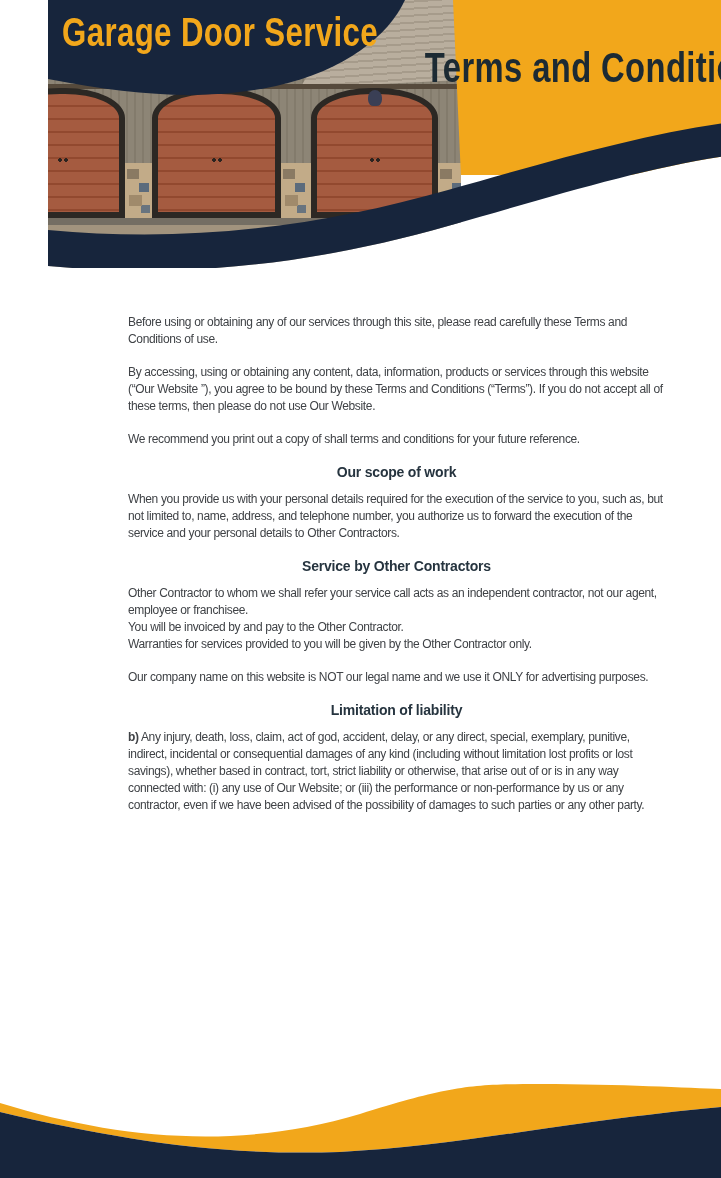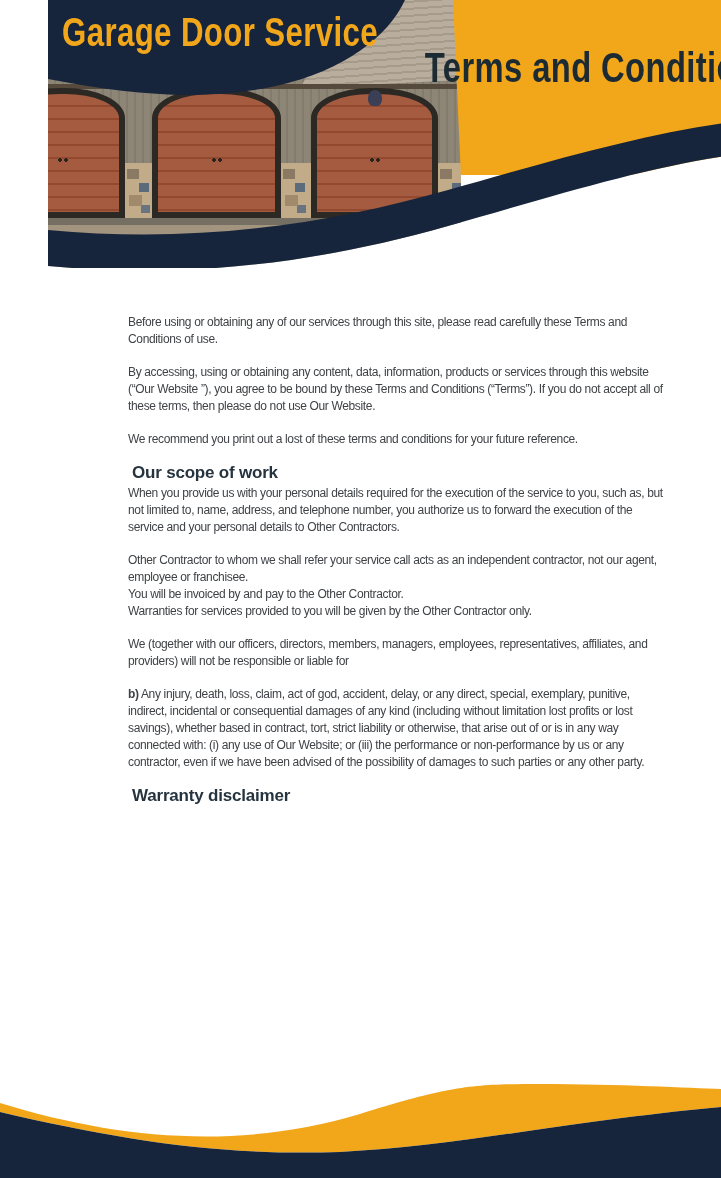--- a/index.html
+++ b/index.html
@@ -67,22 +67,22 @@
     font-size:40px;font-weight:700;letter-spacing:0.5px;color:var(--yellow);
     white-space:nowrap;transform:scaleX(0.78);transform-origin:0 0;}
   .page-title{position:absolute;right:12px;top:44px;margin:0;z-index:4;
     font-size:42px;font-weight:700;letter-spacing:0.5px;color:var(--ink);
     white-space:nowrap;transform:scaleX(0.78);transform-origin:100% 0;}
 
   
   .terms{position:relative;padding:46px 56px 0 80px;z-index:1;}
   .terms p{margin:0 0 16px;font-size:12px;line-height:17px;letter-spacing:-0.35px;
     color:var(--body);white-space:pre-line;}
-  .terms h3{margin:4px;font-size:17px;line-height:17px;letter-spacing:-0.2px;
-    font-weight:700;color:var(--heading);}
+  .terms h3{margin:10px;font-size:14px;line-height:17px;letter-spacing:-0.2px;
+    font-weight:700;color:var(--heading);text-align:center;}
 
   
   .footer-svg{position:absolute;left:0;top:1078px;width:721px;height:100px;z-index:5;}
 </style>
 </head>
 <body>
 
 <div class="page">
 
   <div class="header">
@@ -126,54 +126,55 @@
 
   <main class="terms">
     <div id="sections">
   <section class="terms-section">
 
     <div>
   <p><span>Before using or obtaining any of our services through this site, please read carefully these Terms and Conditions of use.</span></p>
 
   <p><span>By accessing, using or obtaining any content, data, information, products or services through this website (“Our Website ”), you agree to be bound by these Terms and Conditions (“Terms”). If you do not accept all of these terms, then please do not use Our Website.</span></p>
 
-  <p><span>We recommend you print out a lost of these terms and conditions for your future reference.</span></p>
+  <p><span>We recommend you print out a copy of shall terms and conditions for your future reference.</span></p>
 </div>
   </section>
 
   <section class="terms-section">
     <h3>Our scope of work</h3>
   </section>
 
   <section class="terms-section">
     <div>
   <p><span>When you provide us with your personal details required for the execution of the service to you, such as, but not limited to, name, address, and telephone number, you authorize us to forward the execution of the service and your personal details to Other Contractors.</span></p>
 </div>
   </section>
 
   <section class="terms-section">
+    <h3>Service by Other Contractors</h3>
     <div>
   <p><span>Other Contractor to whom we shall refer your service call acts as an independent contractor, not our agent, employee or franchisee.
 You will be invoiced by and pay to the Other Contractor.
 Warranties for services provided to you will be given by the Other Contractor only.</span></p>
 
+  <p><span>Our company name on this website is NOT our legal name and we use it ONLY for advertising purposes.</span></p>
 </div>
   </section>
 
   <section class="terms-section">
+    <h3>Limitation of liability</h3>
     <div>
-  <p><span>We (together with our officers, directors, members, managers, employees, representatives, affiliates, and providers) will not be responsible or liable for</span></p>
 
 
   <p><b>b)</b><span> Any injury, death, loss, claim, act of god, accident, delay, or any direct, special, exemplary, punitive, indirect, incidental or consequential damages of any kind (including without limitation lost profits or lost savings), whether based in contract, tort, strict liability or otherwise, that arise out of or is in any way connected with: (i) any use of Our Website; or (iii) the performance or non-performance by us or any contractor, even if we have been advised of the possibility of damages to such parties or any other party.</span></p>
 </div>
   </section>
 
   <section class="terms-section">
-    <h3>Warranty disclaimer</h3>
   </section>
 </div>
   </main>
 
   <svg class="footer-svg" viewBox="0 0 721 100" preserveAspectRatio="none" aria-hidden="true">
     <path d="M0,25 C120,62 240,72 360,36 C450,8 470,6 540,6 C620,6 690,10 721,11
              L721,29 C560,44 460,68 340,74 C220,78 120,62 0,34 Z" fill="#F2A71B"></path>
     <path d="M0,34 C120,62 220,78 340,74 C460,68 560,44 721,29 L721,100 L0,100 Z" fill="#17253C"></path>
   </svg>
 

